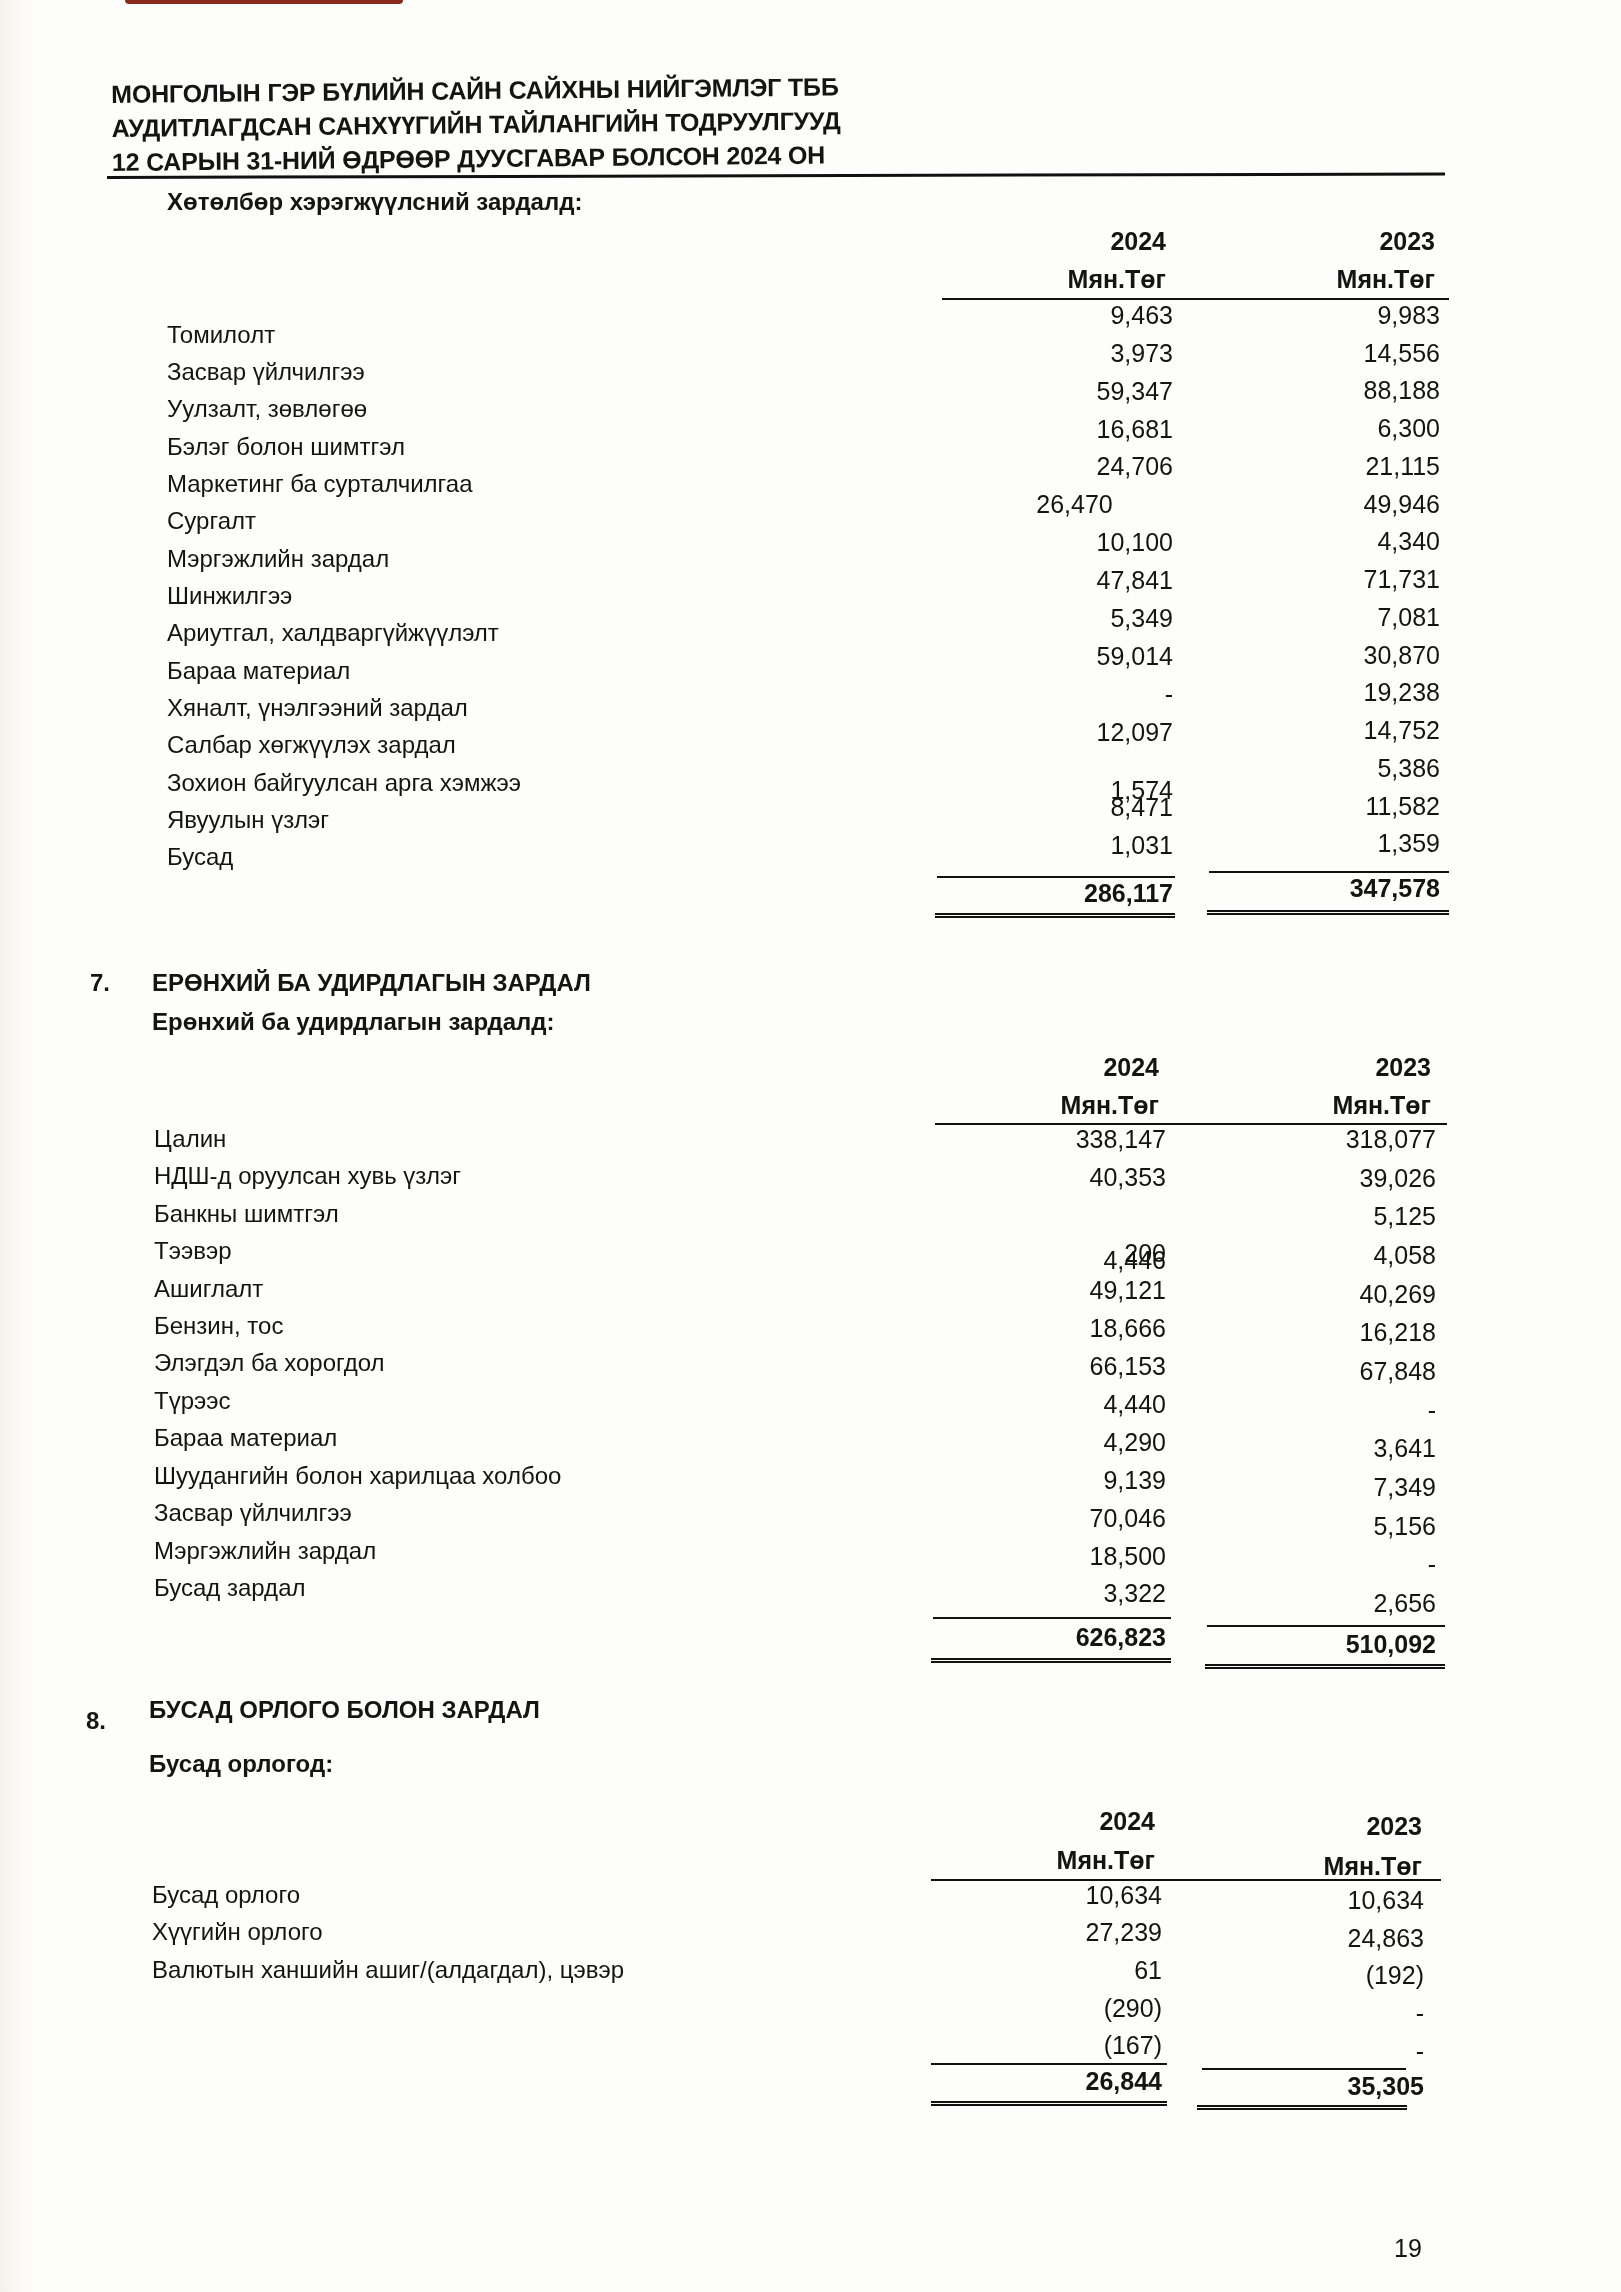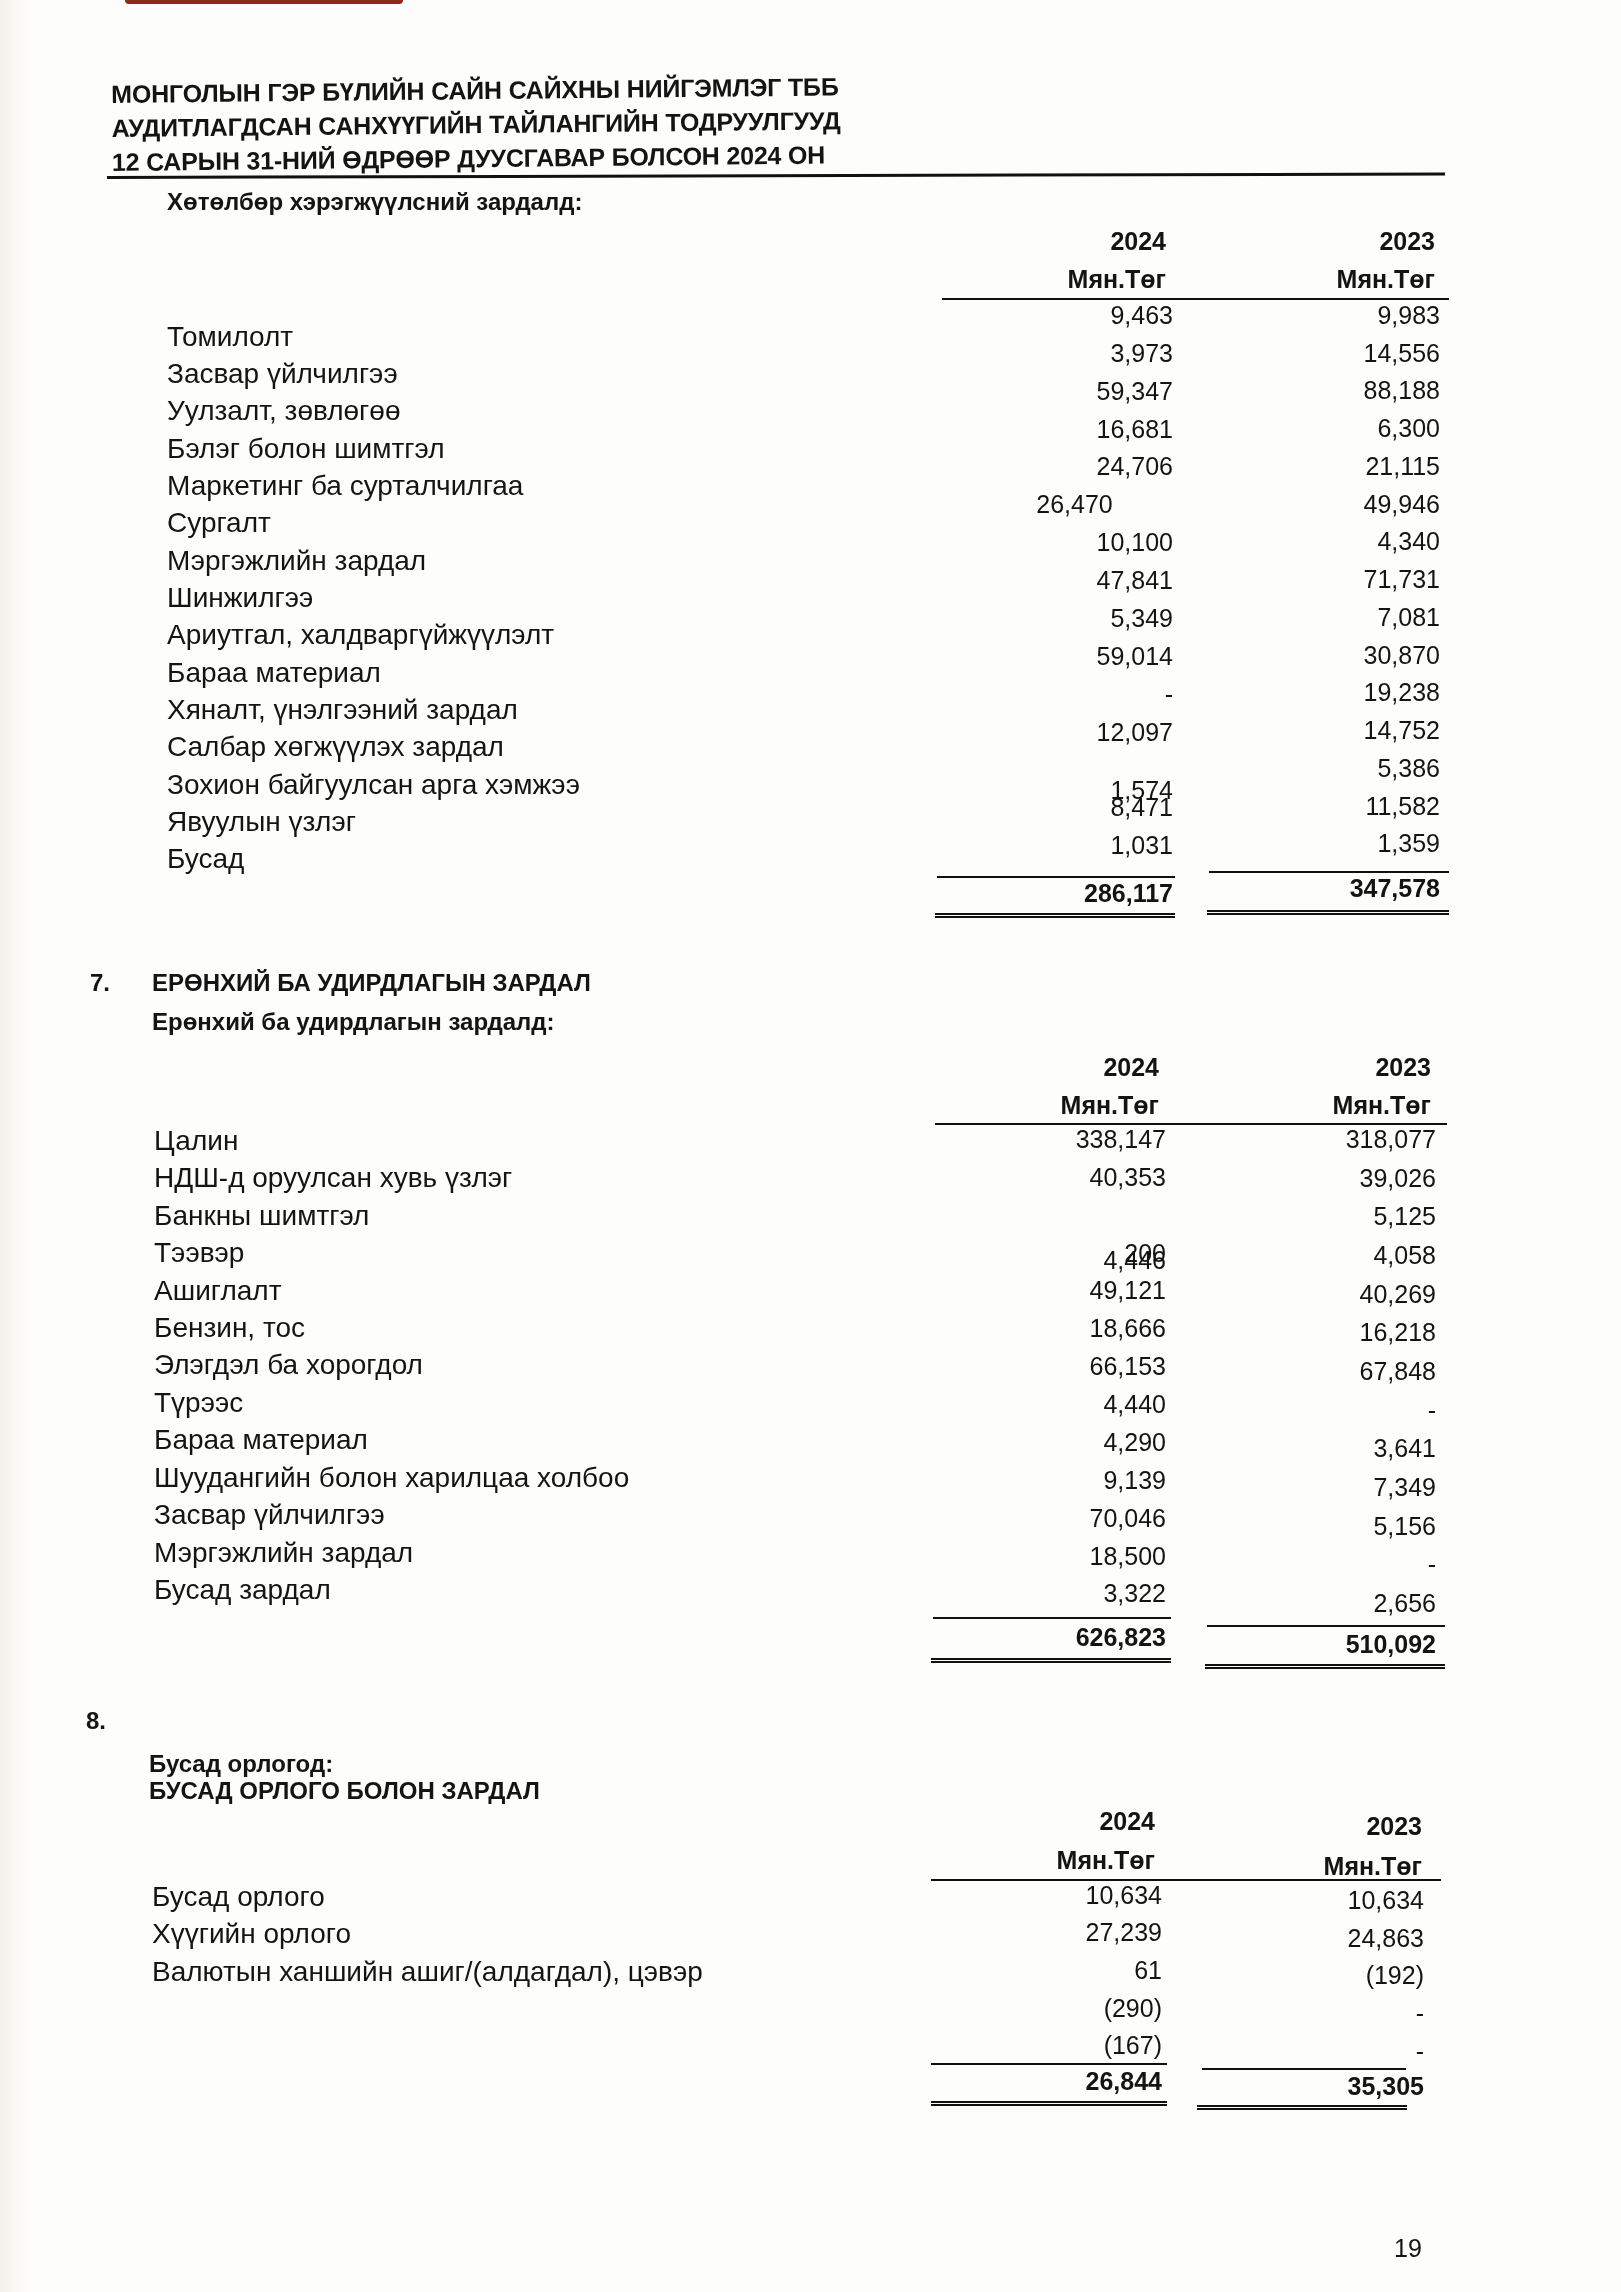--- a/index.html
+++ b/index.html
@@ -27,21 +27,21 @@
   .header-rule {
     position: absolute; left: 107px; top: 176px; width: 1338px; height: 2.7px;
     background: #111; transform: rotate(-0.15deg); transform-origin: left;
   }
   .section { position: absolute; left: 0; width: 1621px; }
   .sec-title { position: absolute; font-weight: bold; font-size: 24px; }
   .sec-num { position: absolute; font-weight: bold; font-size: 24px; }
   .sub-title { position: absolute; font-weight: bold; font-size: 24px; }
   .col-head { position: absolute; font-weight: bold; font-size: 25px; text-align: right; width: 179px; line-height: 38px; }
   .col-rule { position: absolute; height: 1.8px; background: #111; }
-  .row-label { position: absolute; font-size: 28px; white-space: nowrap; }
+  .row-label { position: absolute; font-size: 24px; white-space: nowrap; }
   .val { position: absolute; font-size: 25px; text-align: right; width: 197px; }
   .total { font-weight: bold; }
   .sum-rule { position: absolute; height: 1.8px; background: #111; }
   .dbl-rule { position: absolute; height: 5.4px; border-top: 2.2px solid #111; border-bottom: 2.2px solid #111; box-sizing: border-box; }
   .page-num { position: absolute; left: 1394px; top: 2234px; font-size: 25px; }
 </style>
 </head>
 <body>
 
 <div class="left-shade"></div>
@@ -173,21 +173,21 @@
   <div class="sum-rule" style="left:933px; top:1617px; width:238px;"></div>
   <div class="sum-rule" style="left:1207px; top:1625px; width:238px;"></div>
   <div class="val total" style="left:969px; top:1623px;">626,823</div>
   <div class="val total" style="left:1239px; top:1630px;">510,092</div>
   <div class="dbl-rule" style="left:931px; top:1658px; width:240px;"></div>
   <div class="dbl-rule" style="left:1205px; top:1664px; width:240px;"></div>
 </div>
 
 <div class="section" style="top:0;">
   <div class="sec-num" style="left:86px; top:1707px;">8.</div>
-  <div class="sec-title" style="left:149px; top:1777px;text-align:center;">БУСАД ОРЛОГО БОЛОН ЗАРДАЛ</div>
+  <div class="sec-title" style="left:149px; top:1696px;text-align:center;">БУСАД ОРЛОГО БОЛОН ЗАРДАЛ</div>
   <div class="sub-title" style="left:149px; top:1750px;">Бусад орлогод:</div>
   <div class="col-head" style="left:976px; top:1802px;">2024</div>
   <div class="col-head" style="left:1243px; top:1807px;">2023</div>
   <div class="col-head" style="left:976px; top:1841px;">Мян.Төг</div>
   <div class="col-head" style="left:1243px; top:1847px;">Мян.Төг</div>
   <div class="col-rule" style="left:931px; top:1879px; width:510px;"></div>
 
   <div id="s8-rows">
       <div class="row-label" style="left: 152px; top: 1881px;">Бусад орлого</div>
       <div class="val" style="left: 965px; top: 1881px;">10,634</div>

